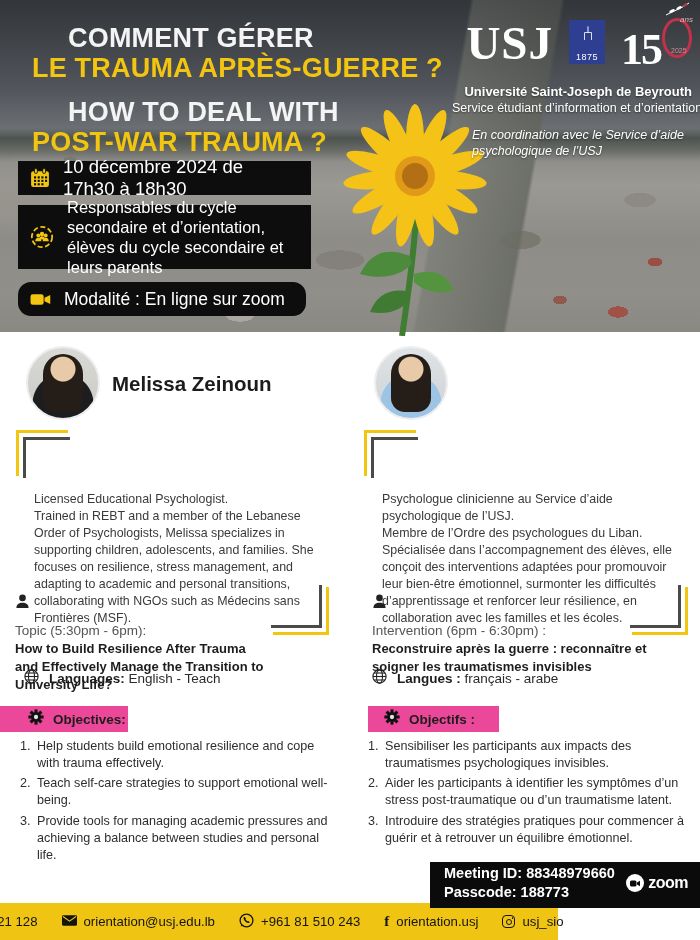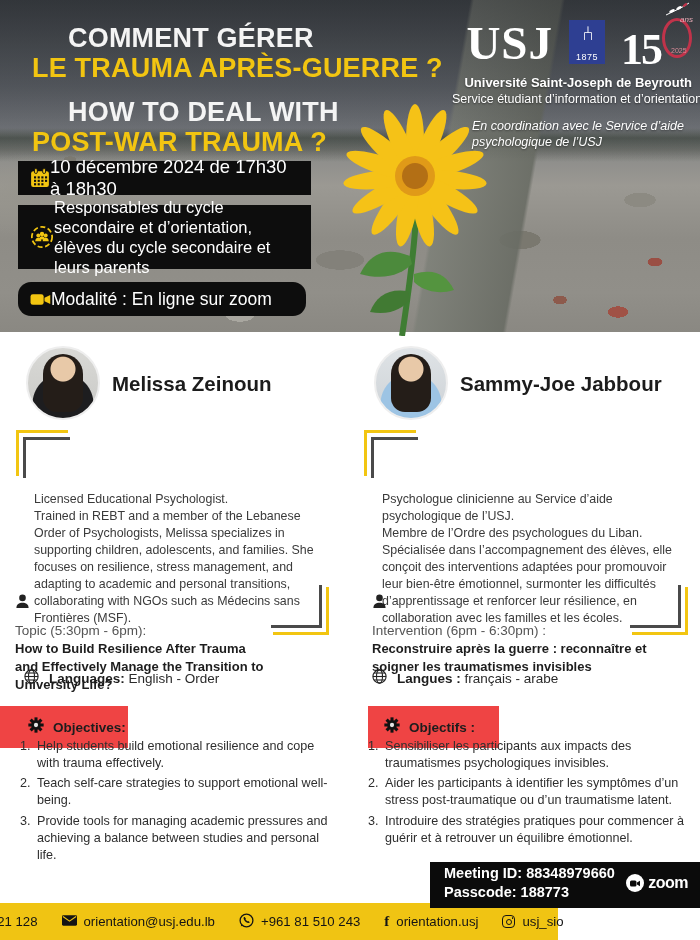--- a/index.html
+++ b/index.html
@@ -50,26 +50,26 @@
   .brand-acronym { font-family:"Liberation Serif","DejaVu Serif",serif; font-size:47px; font-weight:bold; line-height:.9; letter-spacing:1px; }
   .brand-box { width:36px; height:44px; background:#2e3f92; position:relative; display:flex; align-items:flex-end; justify-content:center; padding-bottom:2px; }
   .brand-box .pillars { position:absolute; top:3px; left:0; width:100%; text-align:center; color:#fff; font-size:20px; letter-spacing:-2px; line-height:1; }
   .brand-box .year { font-size:9px; color:#fff; letter-spacing:.5px; }
   .emblem { position:relative; display:flex; align-items:center; height:52px; }
   .emblem .one-five { font-family:"Liberation Serif","DejaVu Serif",serif; font-size:44px; font-weight:bold; color:#fff; line-height:.95; letter-spacing:-2px;margin-top:24px; }
   .emblem .zero { position:relative; width:30px; height:40px; border:3px solid #c0334a; border-radius:50%; margin-left:1px; }
   .emblem .ans { position:absolute; top:-6px; right:-4px; font-size:8px; color:#e7aab5; font-style:italic; }
   .emblem .yr2025 { position:absolute; bottom:1px; left:6px; font-size:7px; color:#d98a97; }
   .emblem .sprig { position:absolute; top:-10px; right:2px; }
-  .brand-university { margin-top:11px; font-size:13px; font-weight:bold; text-shadow:0 1px 2px rgba(0,0,0,.5); white-space:nowrap; }
+  .brand-university { margin-top:20px; font-size:13px; font-weight:bold; text-shadow:0 1px 2px rgba(0,0,0,.5); white-space:nowrap; }
   .brand-service { margin-top:2px; font-size:12.5px; text-shadow:0 1px 2px rgba(0,0,0,.5); white-space:nowrap; }
   .brand-coordination { margin-top:12px; font-size:12.5px; font-style:italic; text-align:left; width:220px; margin-left:auto; line-height:1.3; text-shadow:0 1px 2px rgba(0,0,0,.45); }
 
   
-  .banner { position:absolute; left:18px; background:#0d0d0d; color:#fff; display:flex; align-items:center; padding:17px 12px; }
+  .banner { position:absolute; left:18px; background:#0d0d0d; color:#fff; display:flex; align-items:center; gap:13px; padding:17px 12px; }
   .banner-date { top:161px; width:293px; height:34px; font-size:18.5px; }
   .banner-audience { top:205px; width:293px; height:64px; font-size:16.5px; line-height:1.22; }
   .banner-modality { top:282px; width:288px; height:31px; font-size:17.5px;border-radius:13px; }
   .banner .bicon { flex:0 0 auto; display:flex; align-items:center; }
 
   
   .photo { position:absolute; width:74px; height:74px; border-radius:50%; overflow:hidden; border:2px solid #eee;
     background:radial-gradient(circle at 50% 32%, #e8c9a8 13px, #caa07e 14px 15px, transparent 16px),
                radial-gradient(circle at 50% 80%, #1d1d1f 30px, transparent 31px),
                linear-gradient(180deg,#d9d9d6,#c9c9c6); }
@@ -102,21 +102,21 @@
   .session-title { margin-top:2px; font-size:13px; font-weight:bold; color:#1d1d1d; line-height:1.4; }
   .s-left .session-title { width:255px; }
   .s-right .session-title { width:280px; }
 
   .langs { position:absolute; top:669px; display:flex; align-items:center; gap:10px; font-size:13.5px; color:#2a2a2a; }
   .l-left { left:24px; }
   .l-right { left:372px; }
   .langs b { color:#1d1d1d; }
 
   
-  .obj-head { position:absolute; top:706px; height:42px; background:#ef4444; display:flex; align-items:center; gap:9px; }
+  .obj-head { position:absolute; top:706px; height:26px; background:#ec4899; display:flex; align-items:center; gap:9px; }
   .oh-left { left:0; width:128px; padding-left:28px; }
   .oh-right { left:368px; width:131px; padding-left:16px; }
   .obj-head .obj-label { font-size:13.5px; font-weight:bold; color:#1d1d1d; }
   ol.objectives { position:absolute; top:738px; list-style:none; counter-reset:item; font-size:12.6px; line-height:1.36; color:#2e2e2e; }
   .ol-left { left:20px; width:308px; }
   .ol-right { left:368px; width:322px; }
   ol.objectives li { position:relative; padding-left:17px; margin-bottom:3px; counter-increment:item; }
   ol.objectives li::before { content:counter(item) "."; position:absolute; left:0; }
 
   
@@ -267,21 +267,20 @@
   <div class="bio bio-left">
     <span class="corner c-tl"></span>
     <span class="corner c-br"></span>
     <span>Licensed Educational Psychologist.
 Trained in REBT and a member of the Lebanese Order of Psychologists, Melissa specializes in supporting children, adolescents, and families. She focuses on resilience, stress management, and adapting to academic and personal transitions, collaborating with NGOs such as Médecins sans Frontières (MSF).</span>
   </div>
 
   <div class="photo photo right p-right">
       <span class="hair"></span>
     </div>
-  <div class="speaker-name n-right">Sammy-Joe Jabbour</div>
 
   <div class="bio bio-right">
     <span class="corner c-tl"></span>
     <span class="corner c-br"></span>
     <span>Psychologue clinicienne au Service d’aide psychologique de l’USJ.
 Membre de l’Ordre des psychologues du Liban.
 Spécialisée dans l’accompagnement des élèves, elle conçoit des interventions adaptées pour promouvoir leur bien-être émotionnel, surmonter les difficultés d’apprentissage et renforcer leur résilience, en collaboration avec les familles et les écoles.</span>
   </div>
 
   <div class="session s-left">
@@ -313,21 +312,21 @@
   <div class="langs l-left">
     <span>
       <svg width="15" height="15" viewBox="0 0 15 15" fill="none" stroke="#222" stroke-width="1.1">
         <circle cx="7.5" cy="7.5" r="6.6"></circle>
         <ellipse cx="7.5" cy="7.5" rx="3" ry="6.6"></ellipse>
         <line x1="1" y1="7.5" x2="14" y2="7.5"></line>
         <line x1="1.8" y1="4" x2="13.2" y2="4"></line>
         <line x1="1.8" y1="11" x2="13.2" y2="11"></line>
       </svg>
     </span>
-    <span><b>Languages:</b> <span>English - Order</span></span>
+    <span><b>Languages:</b> <span>English - Teach</span></span>
   </div>
 
   <div class="langs l-right">
     <span>
       <svg width="15" height="15" viewBox="0 0 15 15" fill="none" stroke="#222" stroke-width="1.1">
         <circle cx="7.5" cy="7.5" r="6.6"></circle>
         <ellipse cx="7.5" cy="7.5" rx="3" ry="6.6"></ellipse>
         <line x1="1" y1="7.5" x2="14" y2="7.5"></line>
         <line x1="1.8" y1="4" x2="13.2" y2="4"></line>
         <line x1="1.8" y1="11" x2="13.2" y2="11"></line>

